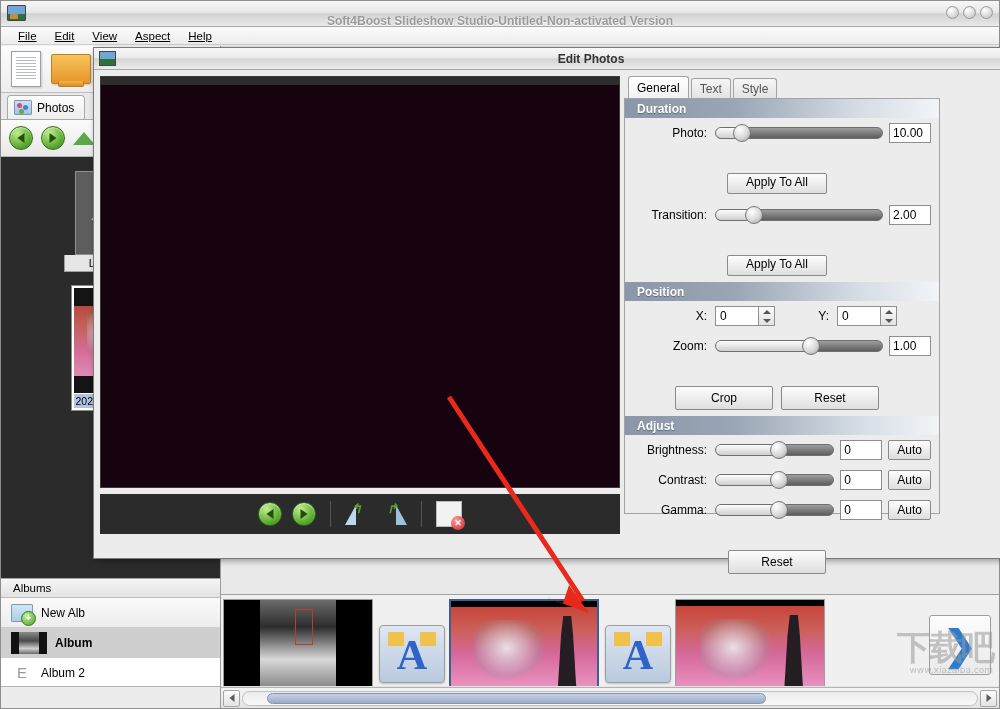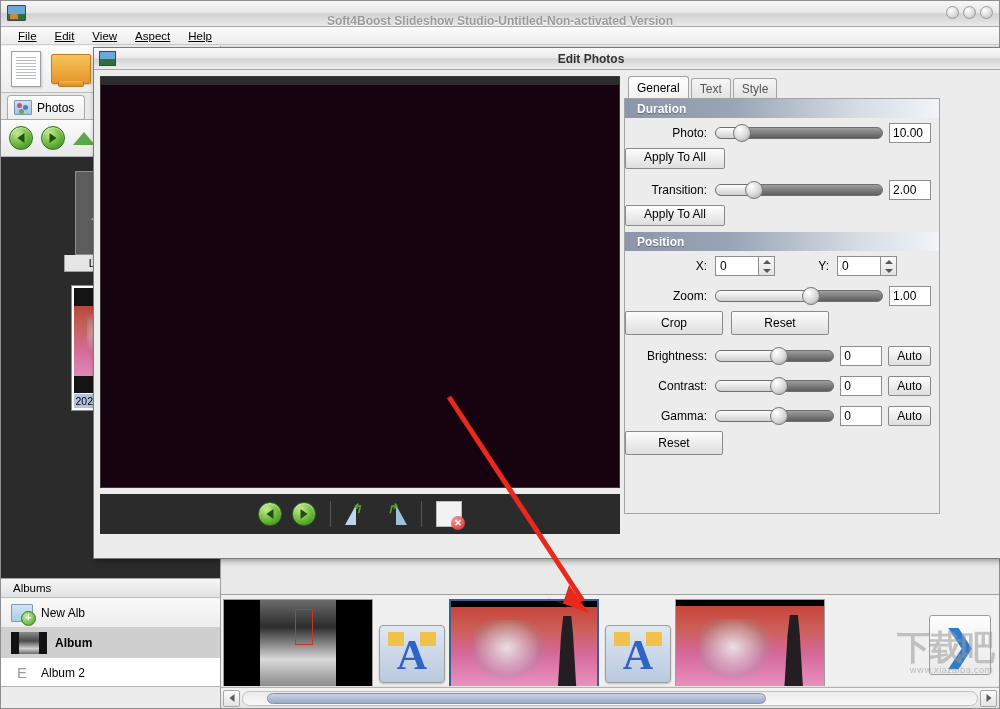--- a/index.html
+++ b/index.html
@@ -417,21 +417,21 @@
   }
   .numbox {
     width:42px; height:20px; background:#fff; border:1px solid #8e8e8e;
     font-size:12px; padding:2px 3px; margin-left:6px;
   }
   .btn {
     background:linear-gradient(#fdfdfd,#dedede); border:1px solid #8a8a8a;
     border-radius:2px; font-size:12px; padding:4px 10px; text-align:center;
   }
   .btn.sm { padding:2px 8px; }
-  .row-right { display:flex; justify-content:flex-start; padding:0 10px 6px 0; }
+  .row-right { display:flex; justify-content:center; padding:0 10px 6px 0;margin-top:25px; }
   .applybtn { width:100px; height:21px; line-height:13px; }
 
   .spinbox { display:flex; align-items:center; }
   .spin-input { width:44px; height:20px; background:#fff; border:1px solid #8e8e8e; font-size:12px; padding:2px 4px; }
   .spin-btns { width:16px; height:20px; border:1px solid #8e8e8e; border-left:none;
     background:linear-gradient(#fbfbfb,#e2e2e2); display:flex; flex-direction:column; }
   .spin-btns div { flex:1; position:relative; }
   .spin-btns .up::after, .spin-btns .dn::after {
     content:""; position:absolute; left:50%; top:50%; transform:translate(-50%,-50%);
     width:0;height:0;border-left:4px solid transparent;border-right:4px solid transparent;
@@ -727,20 +727,21 @@
                 <div class="fill" style="width:55%"></div>
               <div class="knob" style="left:52%"></div>
             </div>
             <div class="numbox">1.00</div>
           </div>
           <div class="row-right" style="display:flex;">
             <div class="btn" style="width:98px">Crop</div>
             <div class="btn" style="width:98px; margin-left:8px;">Reset</div>
           </div>
 
+          <div class="section-head">Adjust</div>
           <div class="frow">
             <div class="flabel">Brightness:</div>
             <div class="slider" style="max-width:150px">
               <div class="track"></div>
                 <div class="fill" style="width:49%"></div>
               <div class="knob" style="left:46%"></div>
             </div>
             <div class="numbox">0</div>
             <div class="btn sm" style="margin-left:6px">Auto</div>
           </div>

